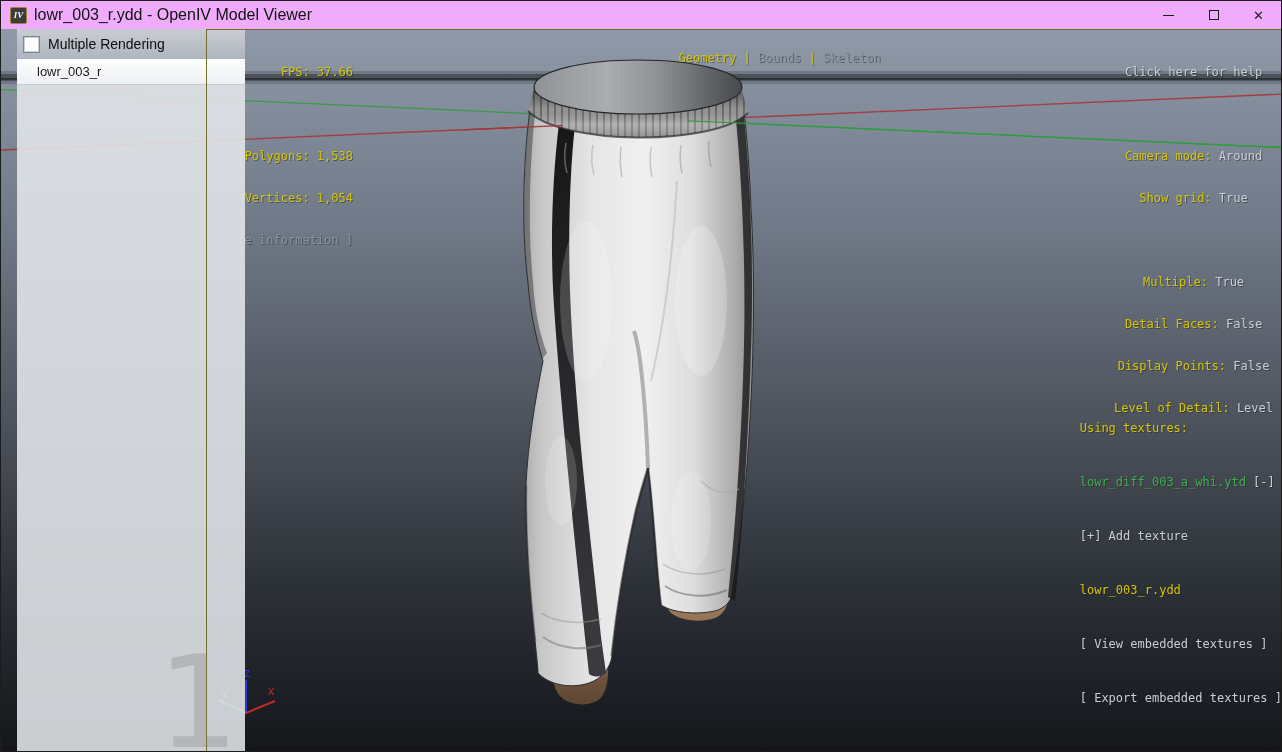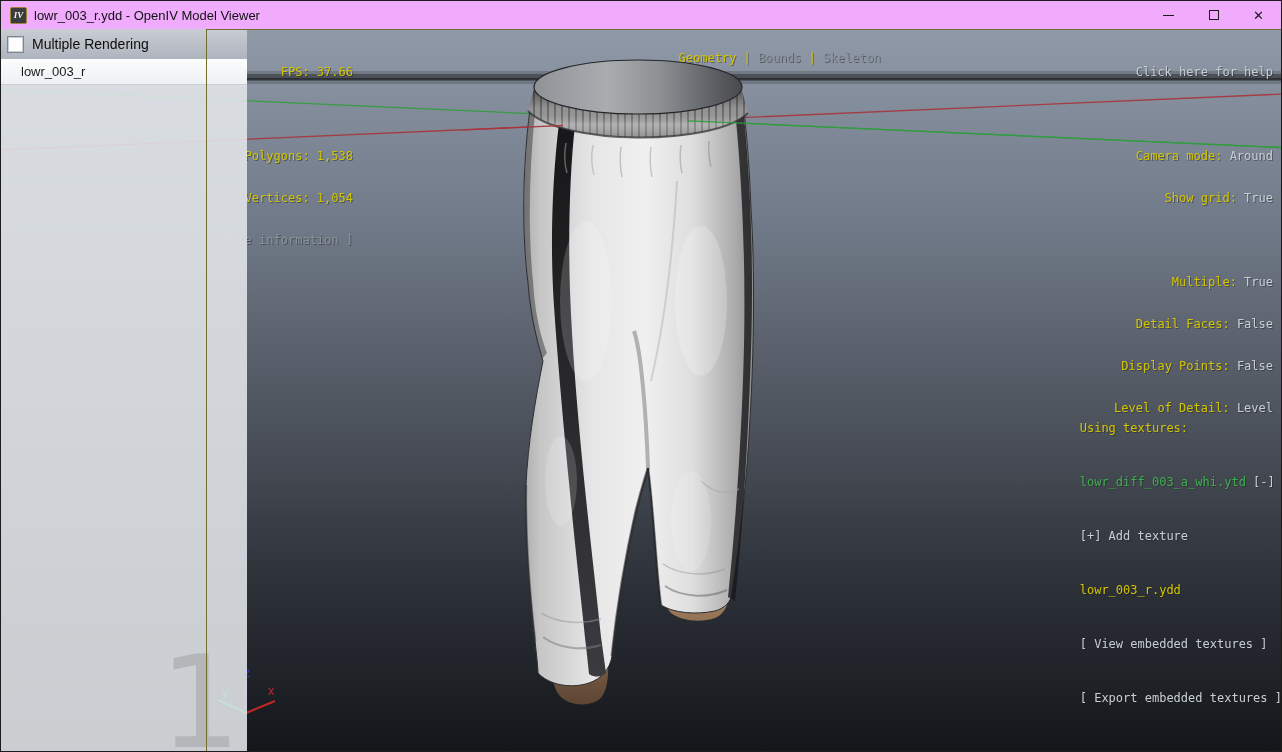--- a/index.html
+++ b/index.html
@@ -6,21 +6,21 @@
   html,body { width:1282px; height:752px; background:#444; }
   .window {
     position:relative; width:1282px; height:752px; background:#fff;
     border:1px solid #1c1c1c; overflow:hidden;
     font-family:"Liberation Sans", sans-serif;
   }
   
   .titlebar { position:absolute; left:0; top:0; right:0; height:28px; background:#f0abfc; display:flex; align-items:center; }
   .app-icon { width:17px; height:17px; margin-left:9px; background:#3c3c3c; border:1px solid #a08437; border-radius:2px;
               color:#f2f2f2; font:bold 9px/15px "Liberation Serif", serif; text-align:center; font-style:italic; }
-  .title-text { margin-left:7px; font-size:13px; color:#111; }
+  .title-text { margin-left:7px; font-size:16px; color:#111; }
   .win-buttons { position:absolute; right:0; top:0; height:28px; display:flex; }
   .win-btn { width:45px; height:28px; display:flex; align-items:center; justify-content:center; color:#1a1a1a; cursor:default; }
   .glyph-min { width:11px; height:1px; background:#1a1a1a; }
   .glyph-max { width:10px; height:10px; border:1px solid #1a1a1a; }
   .glyph-close { font-size:13px; line-height:13px; }
   
   .scene {
     position:absolute; left:0; top:28px; width:1282px; height:724px;
     background:linear-gradient(180deg,#8f99a8 0%, #6f7886 28%, #505660 52%, #2b2f36 78%, #14161a 100%);
   }
@@ -28,24 +28,24 @@
   
   .hud { position:absolute; font:12px/14px "DejaVu Sans Mono", monospace; white-space:pre;
          text-shadow:1px 1px 0 rgba(25,28,32,0.45);padding-left:27px; }
   .yellow { color:#d4c500; }
   .dim    { color:#8b929c; }
   .light  { color:#c9ced5; }
   .green  { color:#3fae4e; }
   .sp { height:14px; }
   .hud-stats { top:8px; right:930px; text-align:right; }
   .hud-tabs  { top:8px; left:205px; right:0; text-align:center; }
-  .hud-right { top:8px; right:10px; text-align:right; }
+  .hud-right { top:8px; right:10px; text-align:center; }
   .hud-tex   { bottom:10px; right:1px; text-align:left; line-height:18px; }
   
-  .sidebar { position:absolute; left:0; top:28px; width:246px; height:724px; background:rgba(228,231,235,0.88); }
+  .sidebar { position:absolute; left:16px; top:28px; width:228px; height:724px; background:rgba(228,231,235,0.88); }
   .mr-row { height:30px; background:linear-gradient(180deg,#c9cdd3,#aeb4be); display:flex; align-items:center; }
   .checkbox { width:17px; height:17px; margin-left:6px; background:#fdfdfd; border:1px solid #7d8793; box-shadow:inset 0 0 0 1px #c9ced4; }
   .mr-label { margin-left:8px; font-size:14px; color:#0c0c0c; }
   .model-item { height:26px; line-height:26px; padding-left:20px; font-size:13px; color:#1a1a1a;
                 background:linear-gradient(180deg,#fcfdfd,#eef0f3); border-bottom:1px solid #c9cdd3; }
   .watermark { position:absolute; right:6px; bottom:-14px; font:400 128px/1 "DejaVu Sans", sans-serif; color:#b4b6ba; }
   
   .vp-border { position:absolute; left:205px; top:28px; width:1077px; height:724px; border:1px solid #70702c; pointer-events:none; }
 </style>
 </head>

